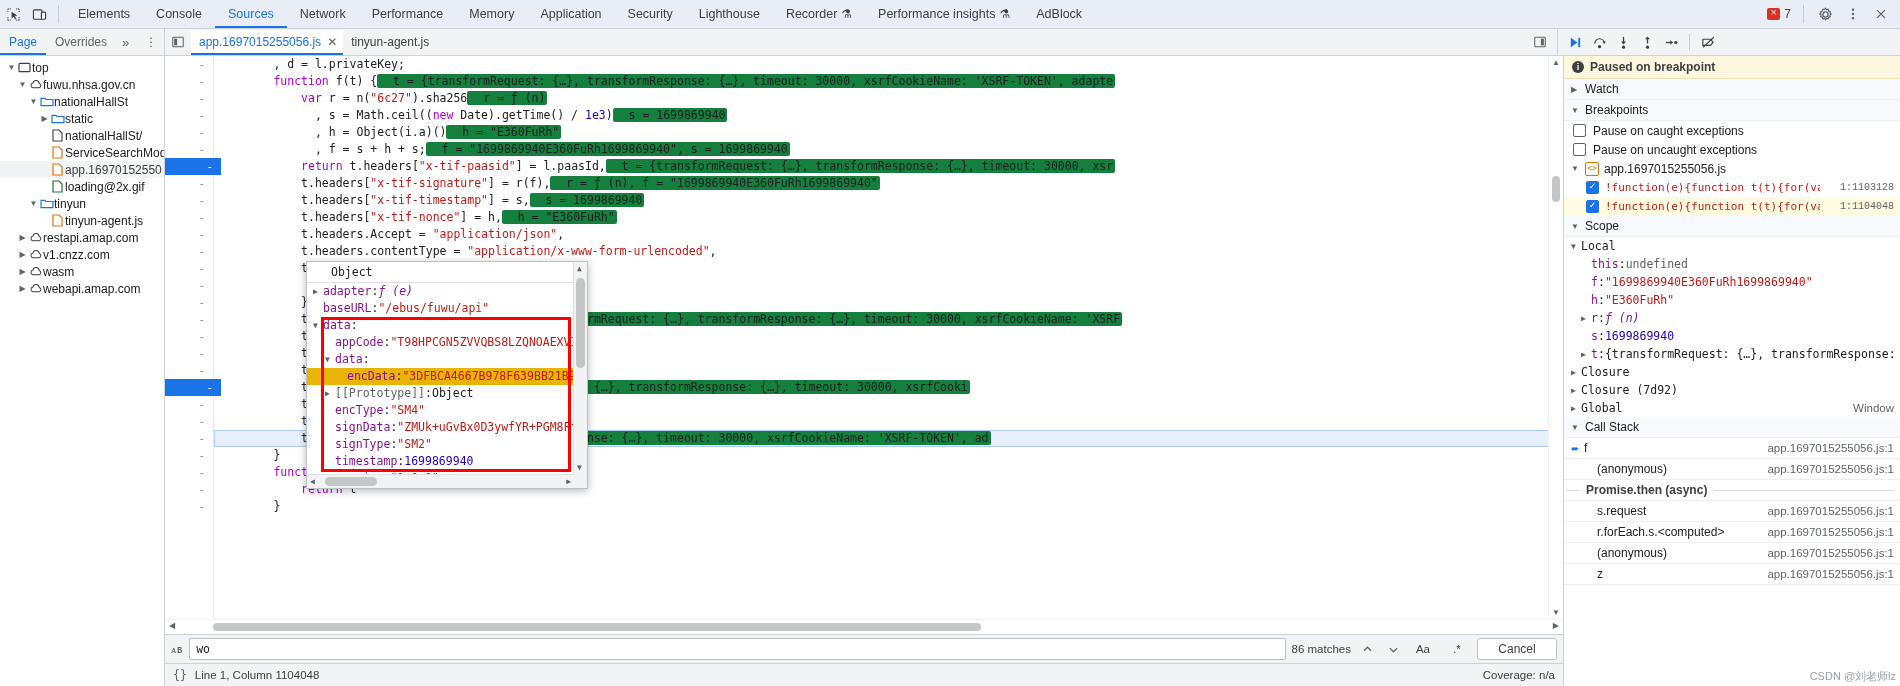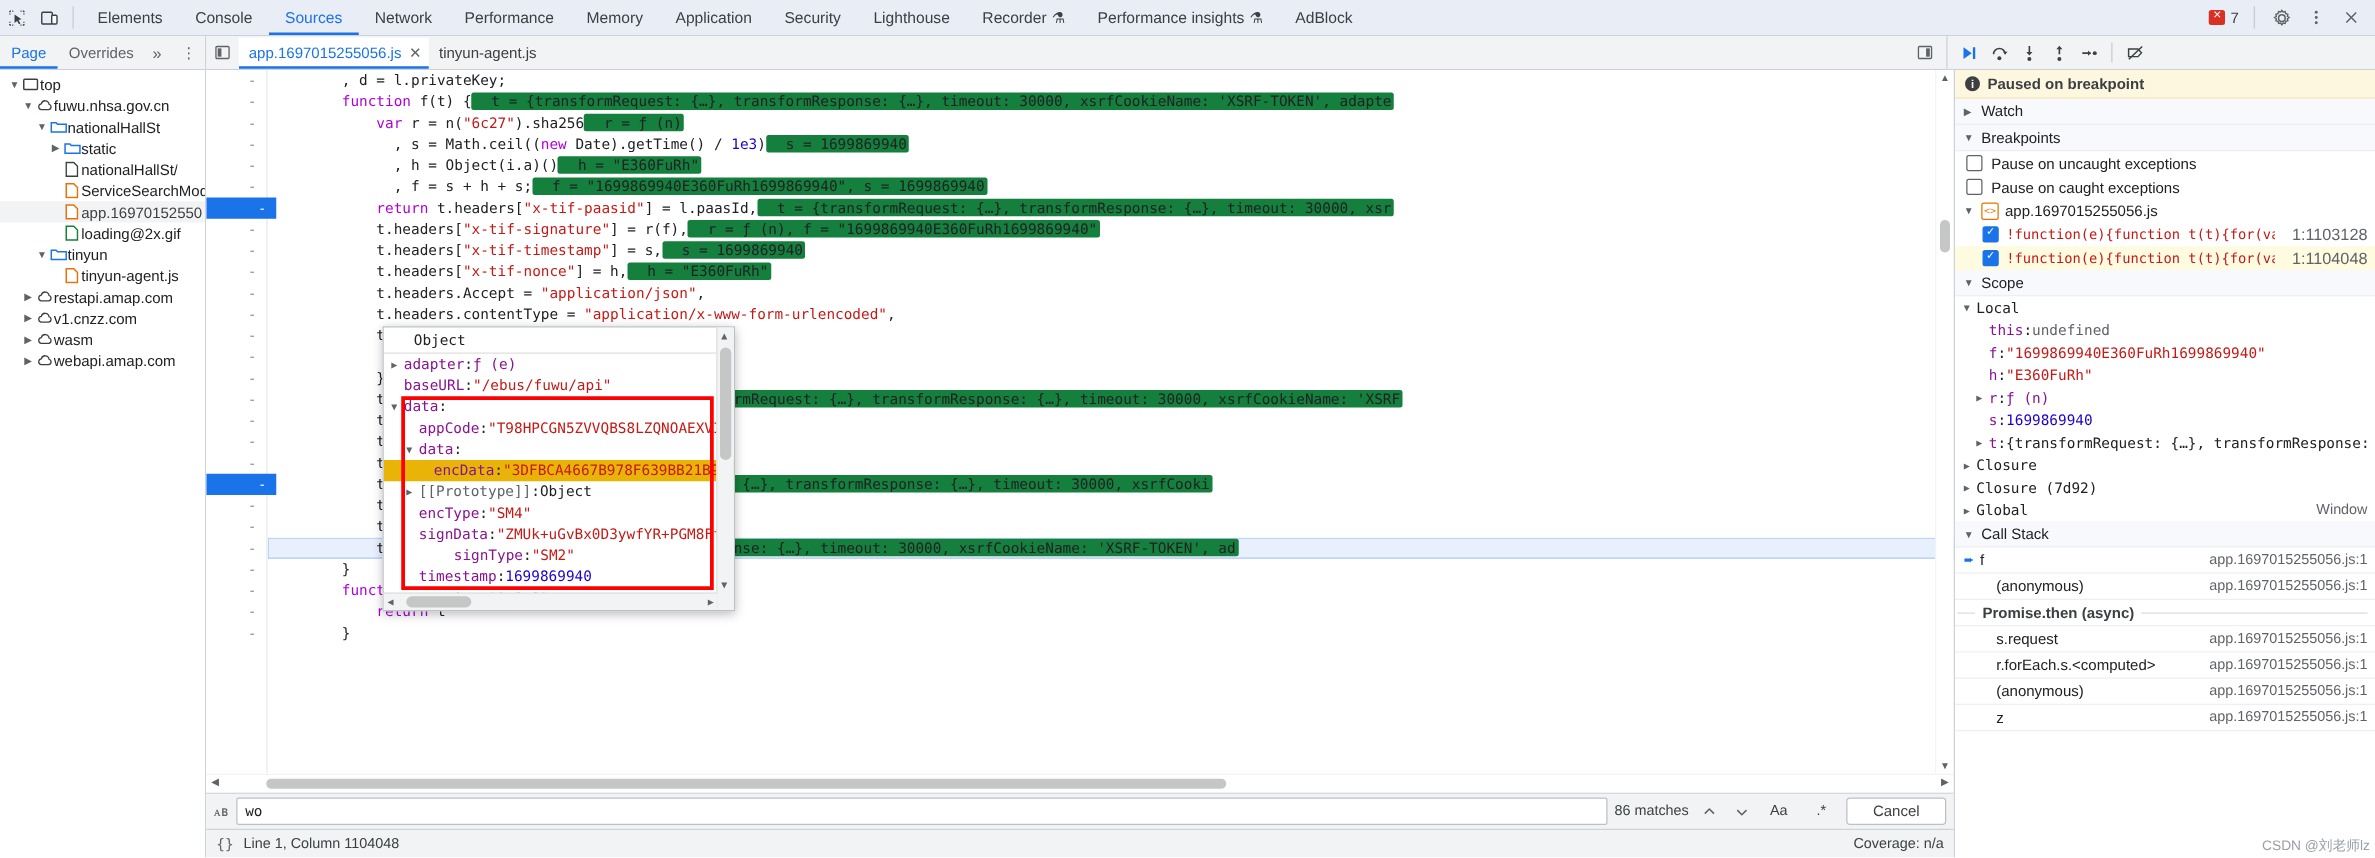--- a/index.html
+++ b/index.html
@@ -86,21 +86,21 @@
   .popup-body{position:relative;}
   .prow{height:17px;line-height:17px;display:flex;align-items:center;white-space:nowrap;padding-left:6px;}
   .prow.shade{background:#eab308;}
   .ptri{width:10px;color:#5f6368;font-size:8px;flex:0 0 auto;}
   .ptri.none{visibility:hidden;}
   .pname{color:#881391;}
   .pname.proto{color:#5f6368;}
   .pcolon{color:#202124;}
   .pstr{color:#c41a16;}
   .pnum{color:#1c00cf;}
-  .pfn{color:#881391;}
+  .pfn{color:#881391;font-style:italic;}
   .pundef{color:#5f6368;}
   .red-box{position:absolute;border:3px solid #ff0000;pointer-events:none;}
   .pscroll{position:absolute;right:0;top:0;bottom:0;width:13px;background:#f1f3f4;border-left:1px solid #e0e0e0;}
   .pthumb{position:absolute;left:2px;right:2px;top:16px;height:90px;background:#c4c7c5;border-radius:6px;}
   .parrow{position:absolute;left:3px;color:#5f6368;font-size:8px;}
   .phbar{position:absolute;left:0;right:13px;bottom:0;height:13px;background:#f1f3f4;border-top:1px solid #e0e0e0;}
   .phthumb{position:absolute;left:18px;width:52px;top:2px;bottom:2px;background:#c4c7c5;border-radius:6px;}
   .phb-left,.phb-right{position:absolute;top:2px;color:#5f6368;font-size:8px;}
 
   
@@ -144,21 +144,21 @@
   .chkrow{height:19px;display:flex;align-items:center;gap:7px;padding-left:9px;font-size:12px;color:#202124;}
   .chk{width:11px;height:11px;border:1px solid #5f6368;border-radius:2px;background:#fff;flex:0 0 auto;}
   .chk.on{background:#1a73e8;border-color:#1a73e8;position:relative;}
   .chk.on:after{content:"✓";position:absolute;left:0;right:0;top:-3px;color:#fff;font-size:10px;text-align:center;line-height:14px;}
   .bpfile{height:19px;display:flex;align-items:center;gap:5px;padding-left:7px;font-size:12px;color:#202124;}
   .jsicon{width:12px;height:12px;border:1px solid #e37400;border-radius:2px;color:#e37400;font-size:8px;
           display:flex;align-items:center;justify-content:center;font-family:"DejaVu Sans Mono", monospace;}
   .bprow{height:19px;display:flex;align-items:center;gap:6px;padding-left:22px;
          font-family:"DejaVu Sans Mono", monospace;font-size:11px;color:#c41a16;white-space:nowrap;overflow:hidden;}
   .bprow.hl{background:#fffbe0;}
-  .bprow .loc{margin-left:auto;padding-right:6px;color:#5f6368;font-family:Liberation Sans, sans-serif;font-size:13px;}
+  .bprow .loc{margin-left:auto;padding-right:6px;color:#5f6368;font-family:Liberation Mono, monospace;font-size:10px;}
   .scoperow{height:18px;display:flex;align-items:center;padding-left:7px;white-space:nowrap;
             font-family:"DejaVu Sans Mono", monospace;font-size:11.5px;overflow:hidden;}
   .scoperow .tri{width:10px;color:#5f6368;font-size:8px;flex:0 0 auto;}
   .scoperow .tri.none{visibility:hidden;}
   .sv-name{color:#881391;}
   .sv-key{color:#202124;}
   .scoperow .right-tag{margin-left:auto;padding-right:6px;color:#5f6368;
                         font-family:"Liberation Sans",sans-serif;font-size:11.5px;}
   .csrow{height:20px;display:flex;align-items:center;padding-left:7px;font-size:12px;color:#202124;
          border-bottom:1px solid #edeff2;white-space:nowrap;}
@@ -546,21 +546,21 @@
                 <span class="pname">encType</span>
                 <span class="pcolon">: </span>
                 <span class="pstr">"SM4"</span>
               </div>
               <div class="prow" style="padding-left: 18px;">
                 <span class="ptri none">▶</span>
                 <span class="pname">signData</span>
                 <span class="pcolon">: </span>
                 <span class="pstr">"ZMUk+uGvBx0D3ywfYR+PGM8Ff</span>
               </div>
-              <div class="prow" style="padding-left: 18px; margin-left: 28px;">
+              <div class="prow" style="padding-left: 18px;">
                 <span class="ptri none">▶</span>
                 <span class="pname">signType</span>
                 <span class="pcolon">: </span>
                 <span class="pstr">"SM2"</span>
               </div>
               <div class="prow" style="padding-left: 18px;">
                 <span class="ptri none">▶</span>
                 <span class="pname">timestamp</span>
                 <span class="pcolon">: </span>
                 <span class="pnum">1699869940</span>
@@ -643,25 +643,25 @@
         <span>Watch</span>
       </div>
 
       <div class="sect">
         <span class="tri">▼</span>
         <span>Breakpoints</span>
       </div>
 
       <div class="chkrow">
         <span class="chk"></span>
-        <span>Pause on uncaught exceptions</span>
+        <span>Pause on caught exceptions</span>
       </div>
       <div class="chkrow">
         <span class="chk"></span>
-        <span>Pause on caught exceptions</span>
+        <span>Pause on uncaught exceptions</span>
       </div>
 
       <div class="bpfile">
         <span class="tri" style="font-size:8px;color:#5f6368;width:9px;">▼</span>
         <span class="jsicon">&lt;&gt;</span>
         <span>app.1697015255056.js</span>
       </div>
       <div id="bp-list">
           <div class="bprow">
             <span class="chk on"></span>

